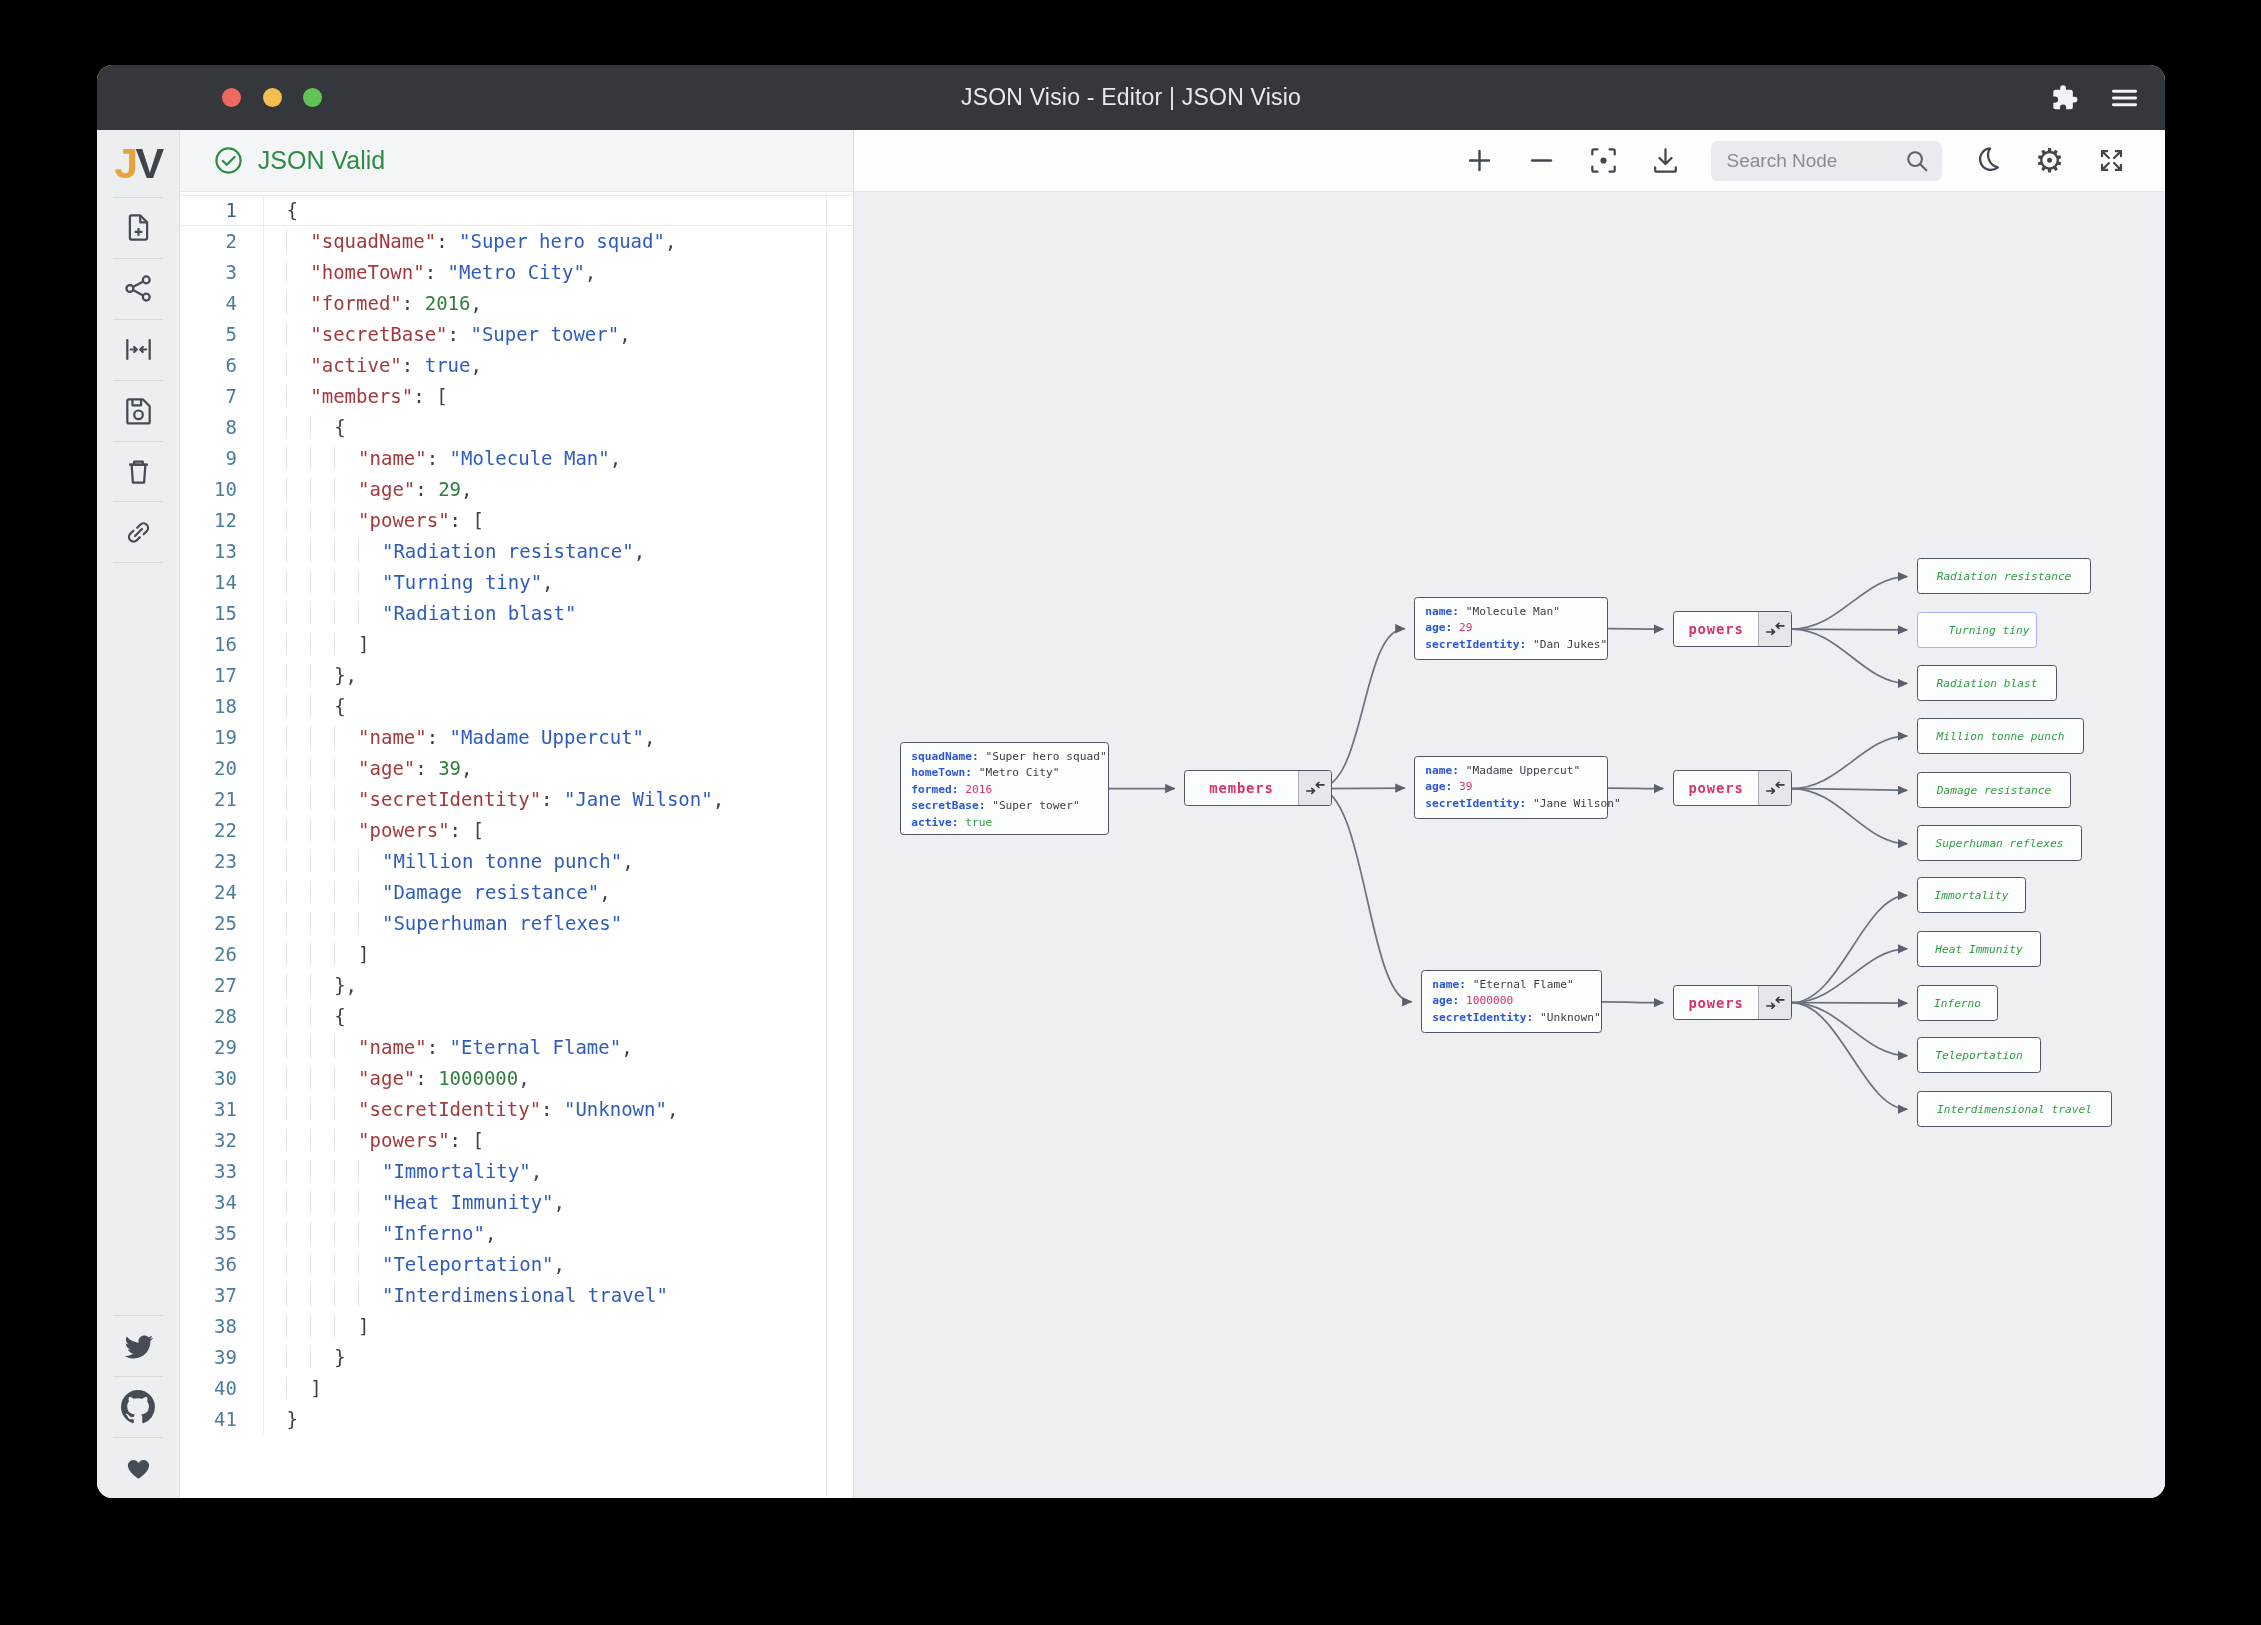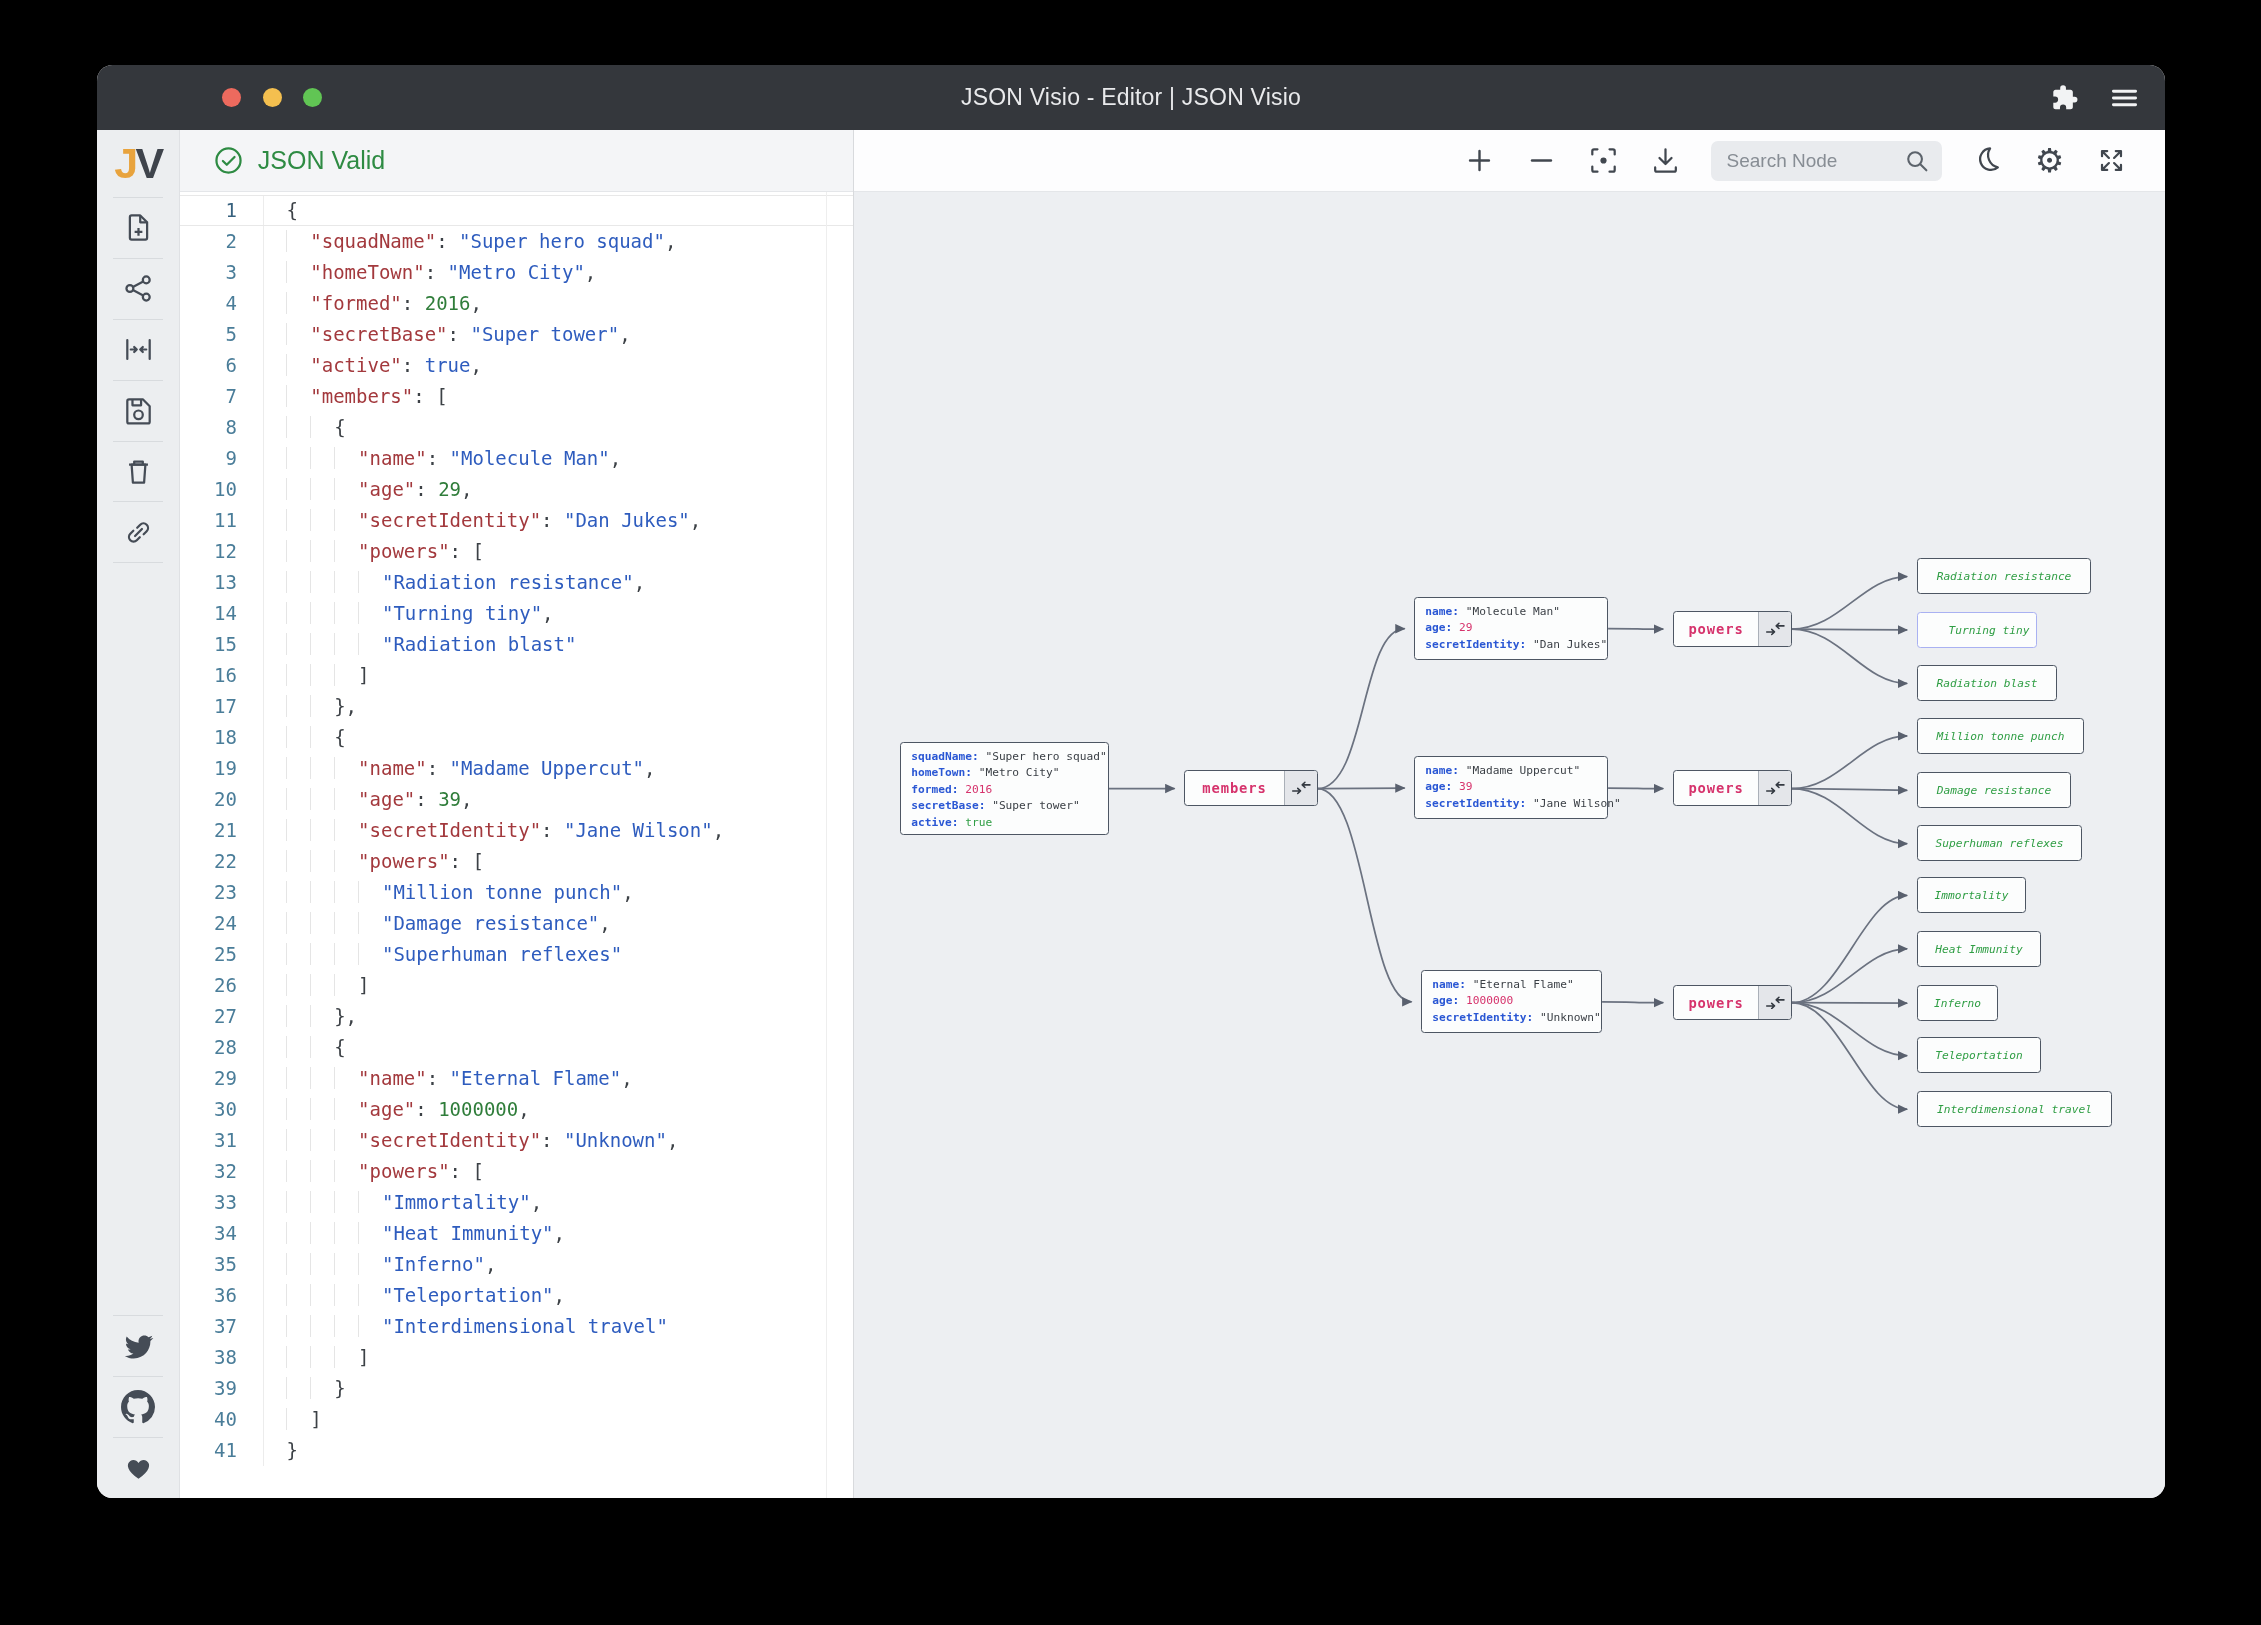--- a/index.html
+++ b/index.html
@@ -180,21 +180,20 @@
           <div class="ed-line active"><div class="ln">1</div><div class="code"><span class="tp">{</span></div></div>
           <div class="ed-line"><div class="ln">2</div><div class="code"><span class="ig">&nbsp;&nbsp;</span><span class="tk">"squadName"</span><span class="tp">: </span><span class="ts">"Super hero squad"</span><span class="tp">,</span></div></div>
           <div class="ed-line"><div class="ln">3</div><div class="code"><span class="ig">&nbsp;&nbsp;</span><span class="tk">"homeTown"</span><span class="tp">: </span><span class="ts">"Metro City"</span><span class="tp">,</span></div></div>
           <div class="ed-line"><div class="ln">4</div><div class="code"><span class="ig">&nbsp;&nbsp;</span><span class="tk">"formed"</span><span class="tp">: </span><span class="tn">2016</span><span class="tp">,</span></div></div>
           <div class="ed-line"><div class="ln">5</div><div class="code"><span class="ig">&nbsp;&nbsp;</span><span class="tk">"secretBase"</span><span class="tp">: </span><span class="ts">"Super tower"</span><span class="tp">,</span></div></div>
           <div class="ed-line"><div class="ln">6</div><div class="code"><span class="ig">&nbsp;&nbsp;</span><span class="tk">"active"</span><span class="tp">: </span><span class="tb">true</span><span class="tp">,</span></div></div>
           <div class="ed-line"><div class="ln">7</div><div class="code"><span class="ig">&nbsp;&nbsp;</span><span class="tk">"members"</span><span class="tp">: </span><span class="tp">[</span></div></div>
           <div class="ed-line"><div class="ln">8</div><div class="code"><span class="ig">&nbsp;&nbsp;</span><span class="ig">&nbsp;&nbsp;</span><span class="tp">{</span></div></div>
           <div class="ed-line"><div class="ln">9</div><div class="code"><span class="ig">&nbsp;&nbsp;</span><span class="ig">&nbsp;&nbsp;</span><span class="ig">&nbsp;&nbsp;</span><span class="tk">"name"</span><span class="tp">: </span><span class="ts">"Molecule Man"</span><span class="tp">,</span></div></div>
           <div class="ed-line"><div class="ln">10</div><div class="code"><span class="ig">&nbsp;&nbsp;</span><span class="ig">&nbsp;&nbsp;</span><span class="ig">&nbsp;&nbsp;</span><span class="tk">"age"</span><span class="tp">: </span><span class="tn">29</span><span class="tp">,</span></div></div>
-          <div class="ed-line"><div class="ln">11</div><div class="code"><span class="ig">&nbsp;&nbsp;</span><span class="ig">&nbsp;&nbsp;</span><span class="ig">&nbsp;&nbsp;</span><span class="tk">"secretIdentity"</span><span class="tp">: </span><span class="ts">"Dan Jukes"</span><span class="tp">,</span></div></div>
           <div class="ed-line"><div class="ln">12</div><div class="code"><span class="ig">&nbsp;&nbsp;</span><span class="ig">&nbsp;&nbsp;</span><span class="ig">&nbsp;&nbsp;</span><span class="tk">"powers"</span><span class="tp">: </span><span class="tp">[</span></div></div>
           <div class="ed-line"><div class="ln">13</div><div class="code"><span class="ig">&nbsp;&nbsp;</span><span class="ig">&nbsp;&nbsp;</span><span class="ig">&nbsp;&nbsp;</span><span class="ig">&nbsp;&nbsp;</span><span class="ts">"Radiation resistance"</span><span class="tp">,</span></div></div>
           <div class="ed-line"><div class="ln">14</div><div class="code"><span class="ig">&nbsp;&nbsp;</span><span class="ig">&nbsp;&nbsp;</span><span class="ig">&nbsp;&nbsp;</span><span class="ig">&nbsp;&nbsp;</span><span class="ts">"Turning tiny"</span><span class="tp">,</span></div></div>
           <div class="ed-line"><div class="ln">15</div><div class="code"><span class="ig">&nbsp;&nbsp;</span><span class="ig">&nbsp;&nbsp;</span><span class="ig">&nbsp;&nbsp;</span><span class="ig">&nbsp;&nbsp;</span><span class="ts">"Radiation blast"</span><span class="tp"></span></div></div>
           <div class="ed-line"><div class="ln">16</div><div class="code"><span class="ig">&nbsp;&nbsp;</span><span class="ig">&nbsp;&nbsp;</span><span class="ig">&nbsp;&nbsp;</span><span class="tp">]</span></div></div>
           <div class="ed-line"><div class="ln">17</div><div class="code"><span class="ig">&nbsp;&nbsp;</span><span class="ig">&nbsp;&nbsp;</span><span class="tp">},</span></div></div>
           <div class="ed-line"><div class="ln">18</div><div class="code"><span class="ig">&nbsp;&nbsp;</span><span class="ig">&nbsp;&nbsp;</span><span class="tp">{</span></div></div>
           <div class="ed-line"><div class="ln">19</div><div class="code"><span class="ig">&nbsp;&nbsp;</span><span class="ig">&nbsp;&nbsp;</span><span class="ig">&nbsp;&nbsp;</span><span class="tk">"name"</span><span class="tp">: </span><span class="ts">"Madame Uppercut"</span><span class="tp">,</span></div></div>
           <div class="ed-line"><div class="ln">20</div><div class="code"><span class="ig">&nbsp;&nbsp;</span><span class="ig">&nbsp;&nbsp;</span><span class="ig">&nbsp;&nbsp;</span><span class="tk">"age"</span><span class="tp">: </span><span class="tn">39</span><span class="tp">,</span></div></div>
           <div class="ed-line"><div class="ln">21</div><div class="code"><span class="ig">&nbsp;&nbsp;</span><span class="ig">&nbsp;&nbsp;</span><span class="ig">&nbsp;&nbsp;</span><span class="tk">"secretIdentity"</span><span class="tp">: </span><span class="ts">"Jane Wilson"</span><span class="tp">,</span></div></div>
@@ -297,21 +296,21 @@
               <path d="M 1088 940.5 C 1144 940.5, 1171 1064, 1222 1064" marker-end="url(#arrow)"></path>
             </g>
         </svg>
       <div class="node kv" style="left: 46px; top: 550px; width: 209px; height: 93px;">
             <div class="nrow"><span class="nk">squadName:</span> <span class="nv-str">"Super hero squad"</span></div>
             <div class="nrow"><span class="nk">homeTown:</span> <span class="nv-str">"Metro City"</span></div>
             <div class="nrow"><span class="nk">formed:</span> <span class="nv-num">2016</span></div>
             <div class="nrow"><span class="nk">secretBase:</span> <span class="nv-str">"Super tower"</span></div>
             <div class="nrow"><span class="nk">active:</span> <span class="nv-bool">true</span></div>
           </div>
-          <div class="node parent" style="left: 330px; top: 578px; width: 134px; height: 36px;">
+          <div class="node parent" style="left: 330px; top: 578px; width: 148px; height: 36px;">
             <div class="lab">members</div>
             <div class="exp">
               <svg width="20.7" height="13.8" viewBox="0 0 24 16" stroke="currentColor" stroke-width="1.8" fill="none" stroke-linecap="round" stroke-linejoin="round">
                 <path d="M22 4.5H13M16.2 1.5L13 4.5l3.2 3"></path>
                 <path d="M2 11.5h9M7.8 8.5L11 11.5l-3.2 3"></path>
               </svg>
             </div>
           </div>
           <div class="node kv" style="left: 560px; top: 405px; width: 194px; height: 63px;">
             <div class="nrow"><span class="nk">name:</span> <span class="nv-str">"Molecule Man"</span></div>

